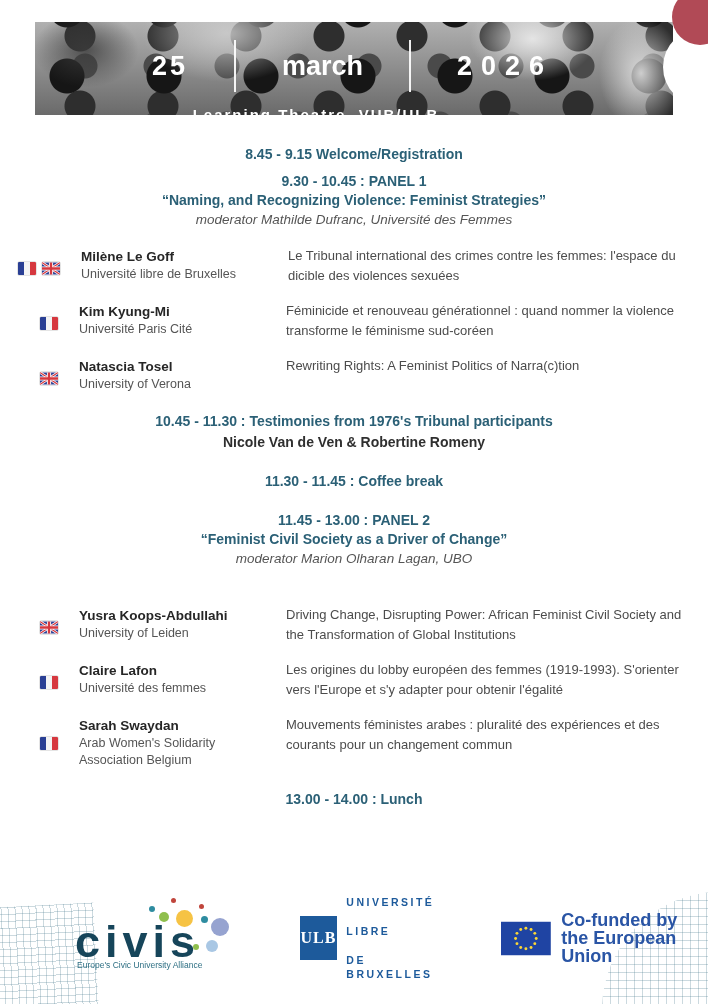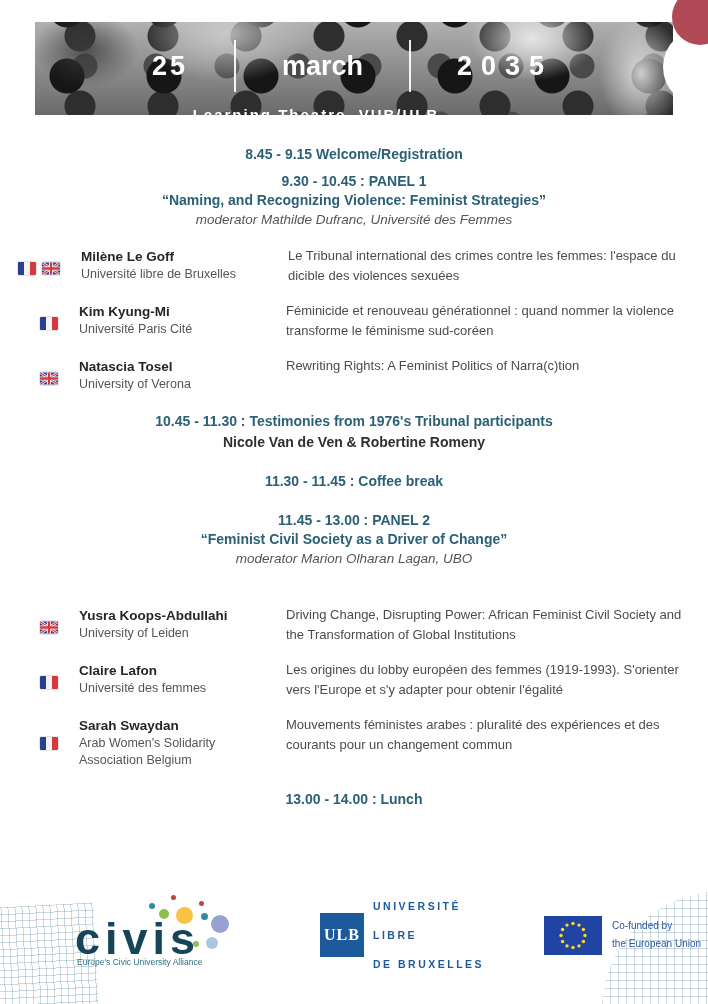--- a/index.html
+++ b/index.html
@@ -71,35 +71,35 @@
     background-image:repeating-linear-gradient(var(--grid-line) 0 1px,transparent 1px 8px),repeating-linear-gradient(90deg,var(--grid-line) 0 1px,transparent 1px 8px);}
   .logos{position:absolute;left:0;top:10px;width:708px;display:flex;align-items:center;}
   .civis{position:relative;margin-left:75px;width:150px;height:80px;}
   .civis-word{position:absolute;left:0;top:18px;font-size:45px;font-weight:bold;letter-spacing:5px;color:var(--civis-teal);}
   .civis-tag{position:absolute;left:2px;top:62px;font-size:8.5px;color:#2f7084;white-space:nowrap;}
   .dot{position:absolute;border-radius:50%;}
   .ulb{display:flex;align-items:center;gap:9px;margin-left:95px;}
   .ulb-square{width:44px;height:44px;background:var(--ulb-blue);display:flex;align-items:center;justify-content:center;color:#fff;font-family:"Liberation Serif",serif;font-weight:bold;font-size:16px;letter-spacing:1px;}
   .ulb-name{display:flex;flex-direction:column;gap:15px;color:var(--ulb-blue);font-size:10.5px;font-weight:bold;letter-spacing:2.5px;line-height:14px;}
   .eu{display:flex;align-items:center;gap:10px;margin-left:60px;}
-  .eu-label{color:var(--eu-text);font-weight:normal;font-size:10px;line-height:18px;}
+  .eu-label{color:var(--eu-text);font-weight:bold;font-size:18px;line-height:18px;}
 </style>
 </head>
 <body>
 
 <div class="poster">
 
   <div class="header">
     <div class="photo">
       <div class="date-row">
         <span class="dy">25</span>
         <span class="date-sep"></span>
         <span>march</span>
         <span class="date-sep"></span>
-        <span class="yr">2035</span>
+        <span class="yr">2026</span>
       </div>
       <div class="venue">Learning Theatre, VUB/ULB</div>
     </div>
     <div class="white-circle"></div>
     <div class="red-circle"></div>
   </div>
 
   <main>
     <p class="teal center h14 session-welcome">8.45 - 9.15 Welcome/Registration</p>
 

